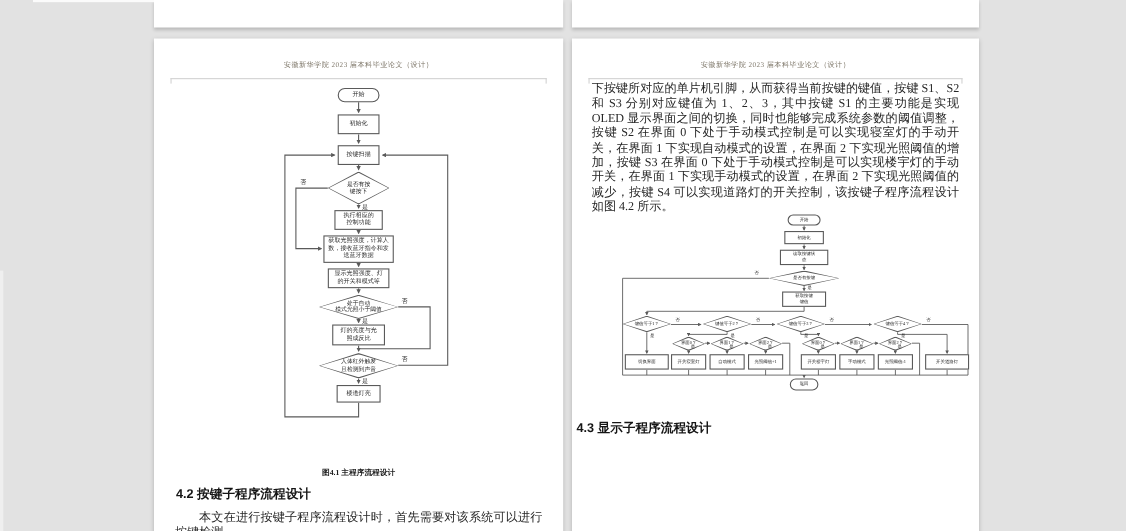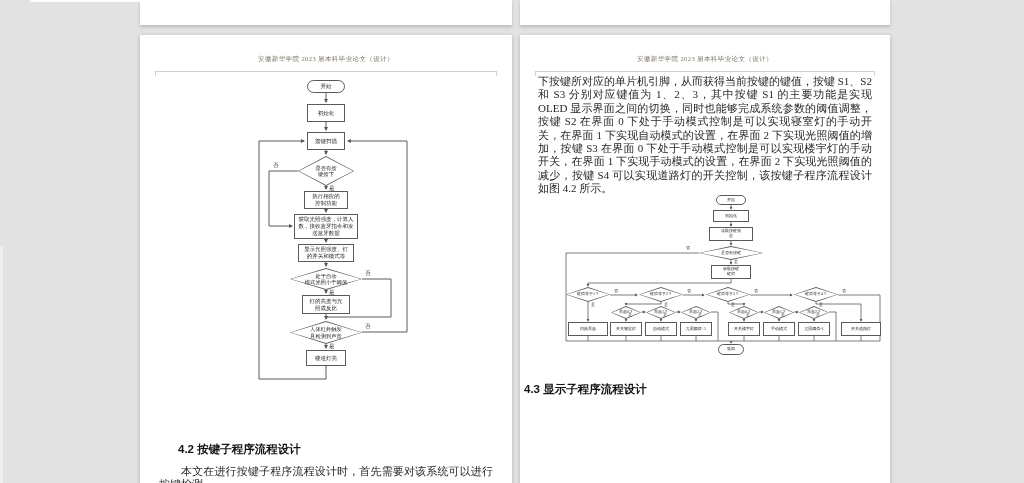--- a/index.html
+++ b/index.html
@@ -114,21 +114,22 @@
     </div>
     <div class="fn" style="left:95px;top:272px;width:40px;height:16px">楼道灯亮</div>
     <i class="fl" style="left:62px;top:84px">否</i>
     <i class="fl" style="left:118px;top:107px">是</i>
     <i class="fl" style="left:154px;top:192px">否</i>
     <i class="fl" style="left:118px;top:211px">是</i>
     <i class="fl" style="left:154px;top:245px">否</i>
     <i class="fl" style="left:118px;top:265px">是</i>
   </div>
 
-  <div class="h2" style="left:38px;top:407px">4.2 按键子程序流程设计</div>
+  <div class="cap" style="top:390px">图4.1 主程序流程设计</div>
+  <div class="h2" style="left:20px;top:407px">4.2 按键子程序流程设计</div>
   <div class="para indent" style="left:19px;top:430px;width:334px">本文在进行按键子程序流程设计时，首先需要对该系统可以进行按键检测</div>
 </div>
 
 <div class="page" style="left:520px;width:370px">
   <div class="hdr">安徽新华学院 2023 届本科毕业论文（设计）</div>
   <div class="bmark"></div>
 
   <div class="para" style="left:18px;top:40px;width:334px">下按键所对应的单片机引脚，从而获得当前按键的键值，按键 S1、S2 和 S3 分别对应键值为 1、2、3，其中按键 S1 的主要功能是实现 OLED 显示界面之间的切换，同时也能够完成系统参数的阈值调整，按键 S2 在界面 0 下处于手动模式控制是可以实现寝室灯的手动开关，在界面 1 下实现自动模式的设置，在界面 2 下实现光照阈值的增加，按键 S3 在界面 0 下处于手动模式控制是可以实现楼宇灯的手动开关，在界面 1 下实现手动模式的设置，在界面 2 下实现光照阈值的减少，按键 S4 可以实现道路灯的开关控制，该按键子程序流程设计如图 4.2 所示。</div>
 
   <div class="fc fc2" style="left:38px;top:160px;width:335px;height:162px">

